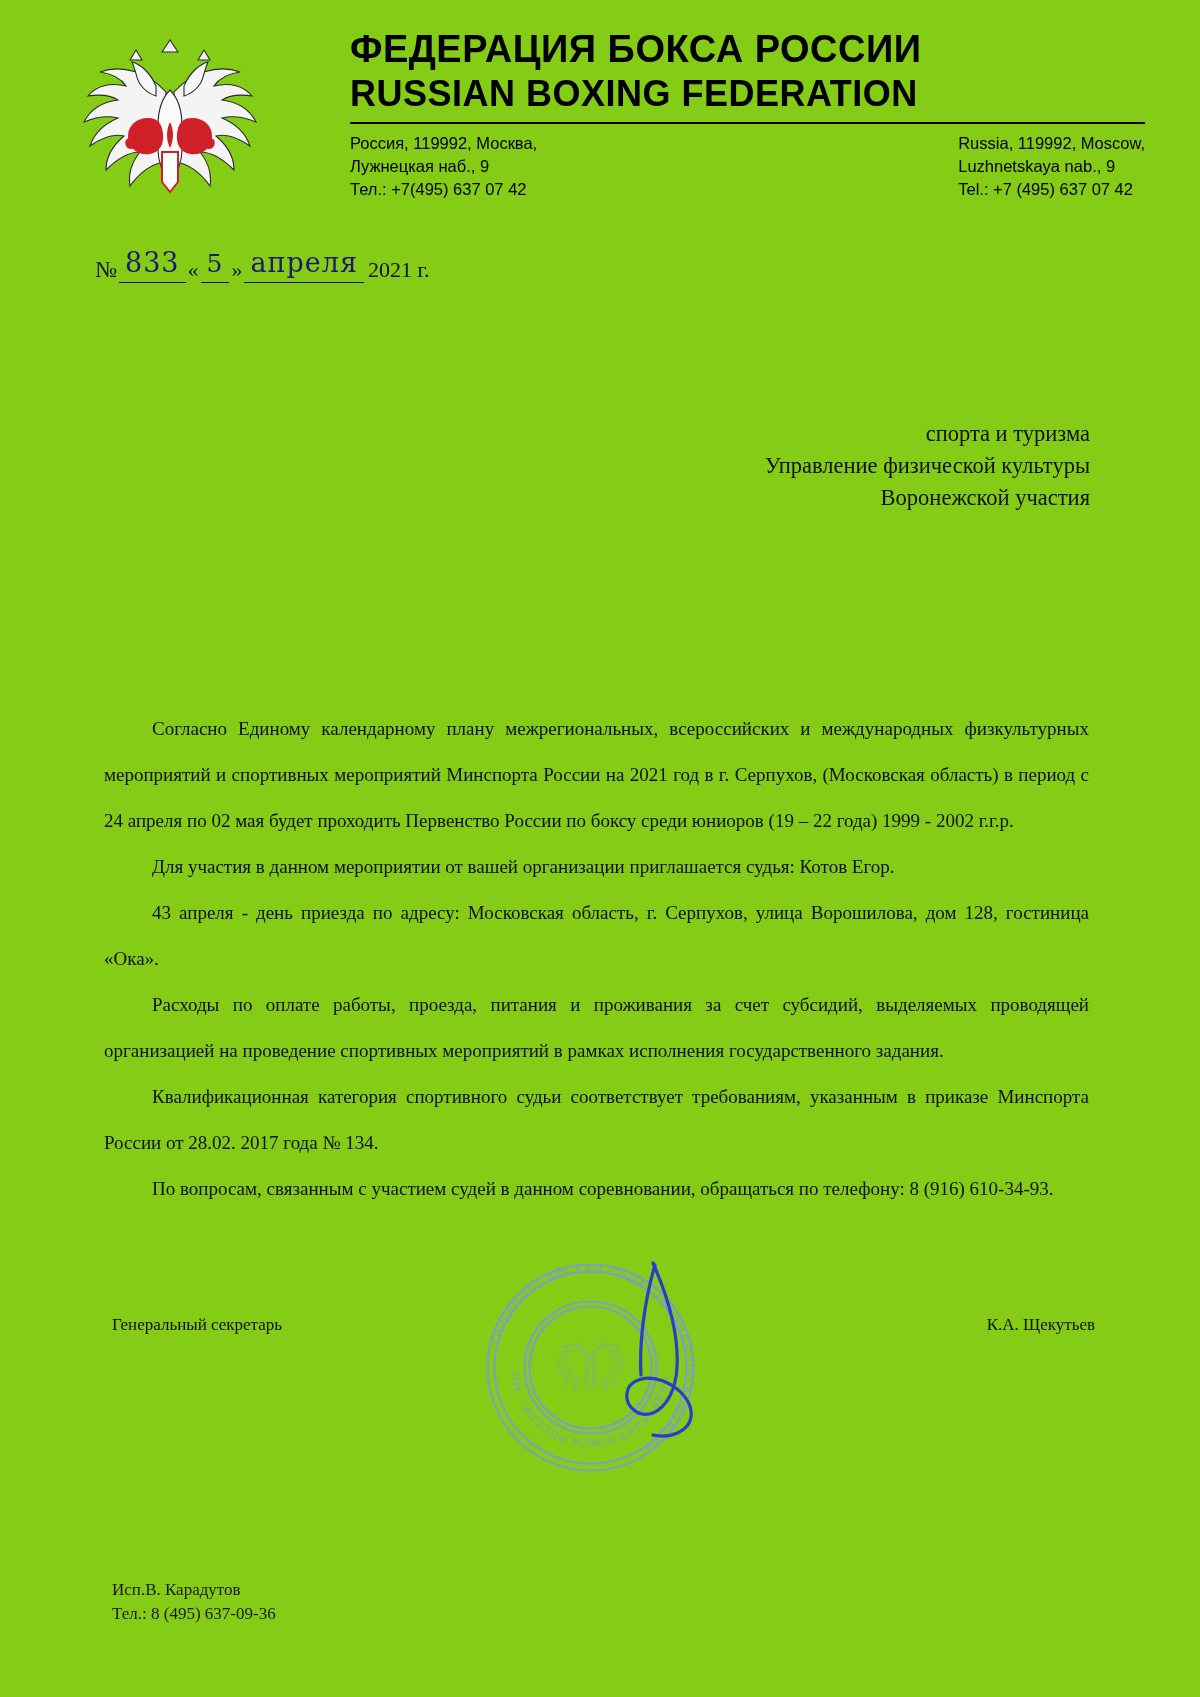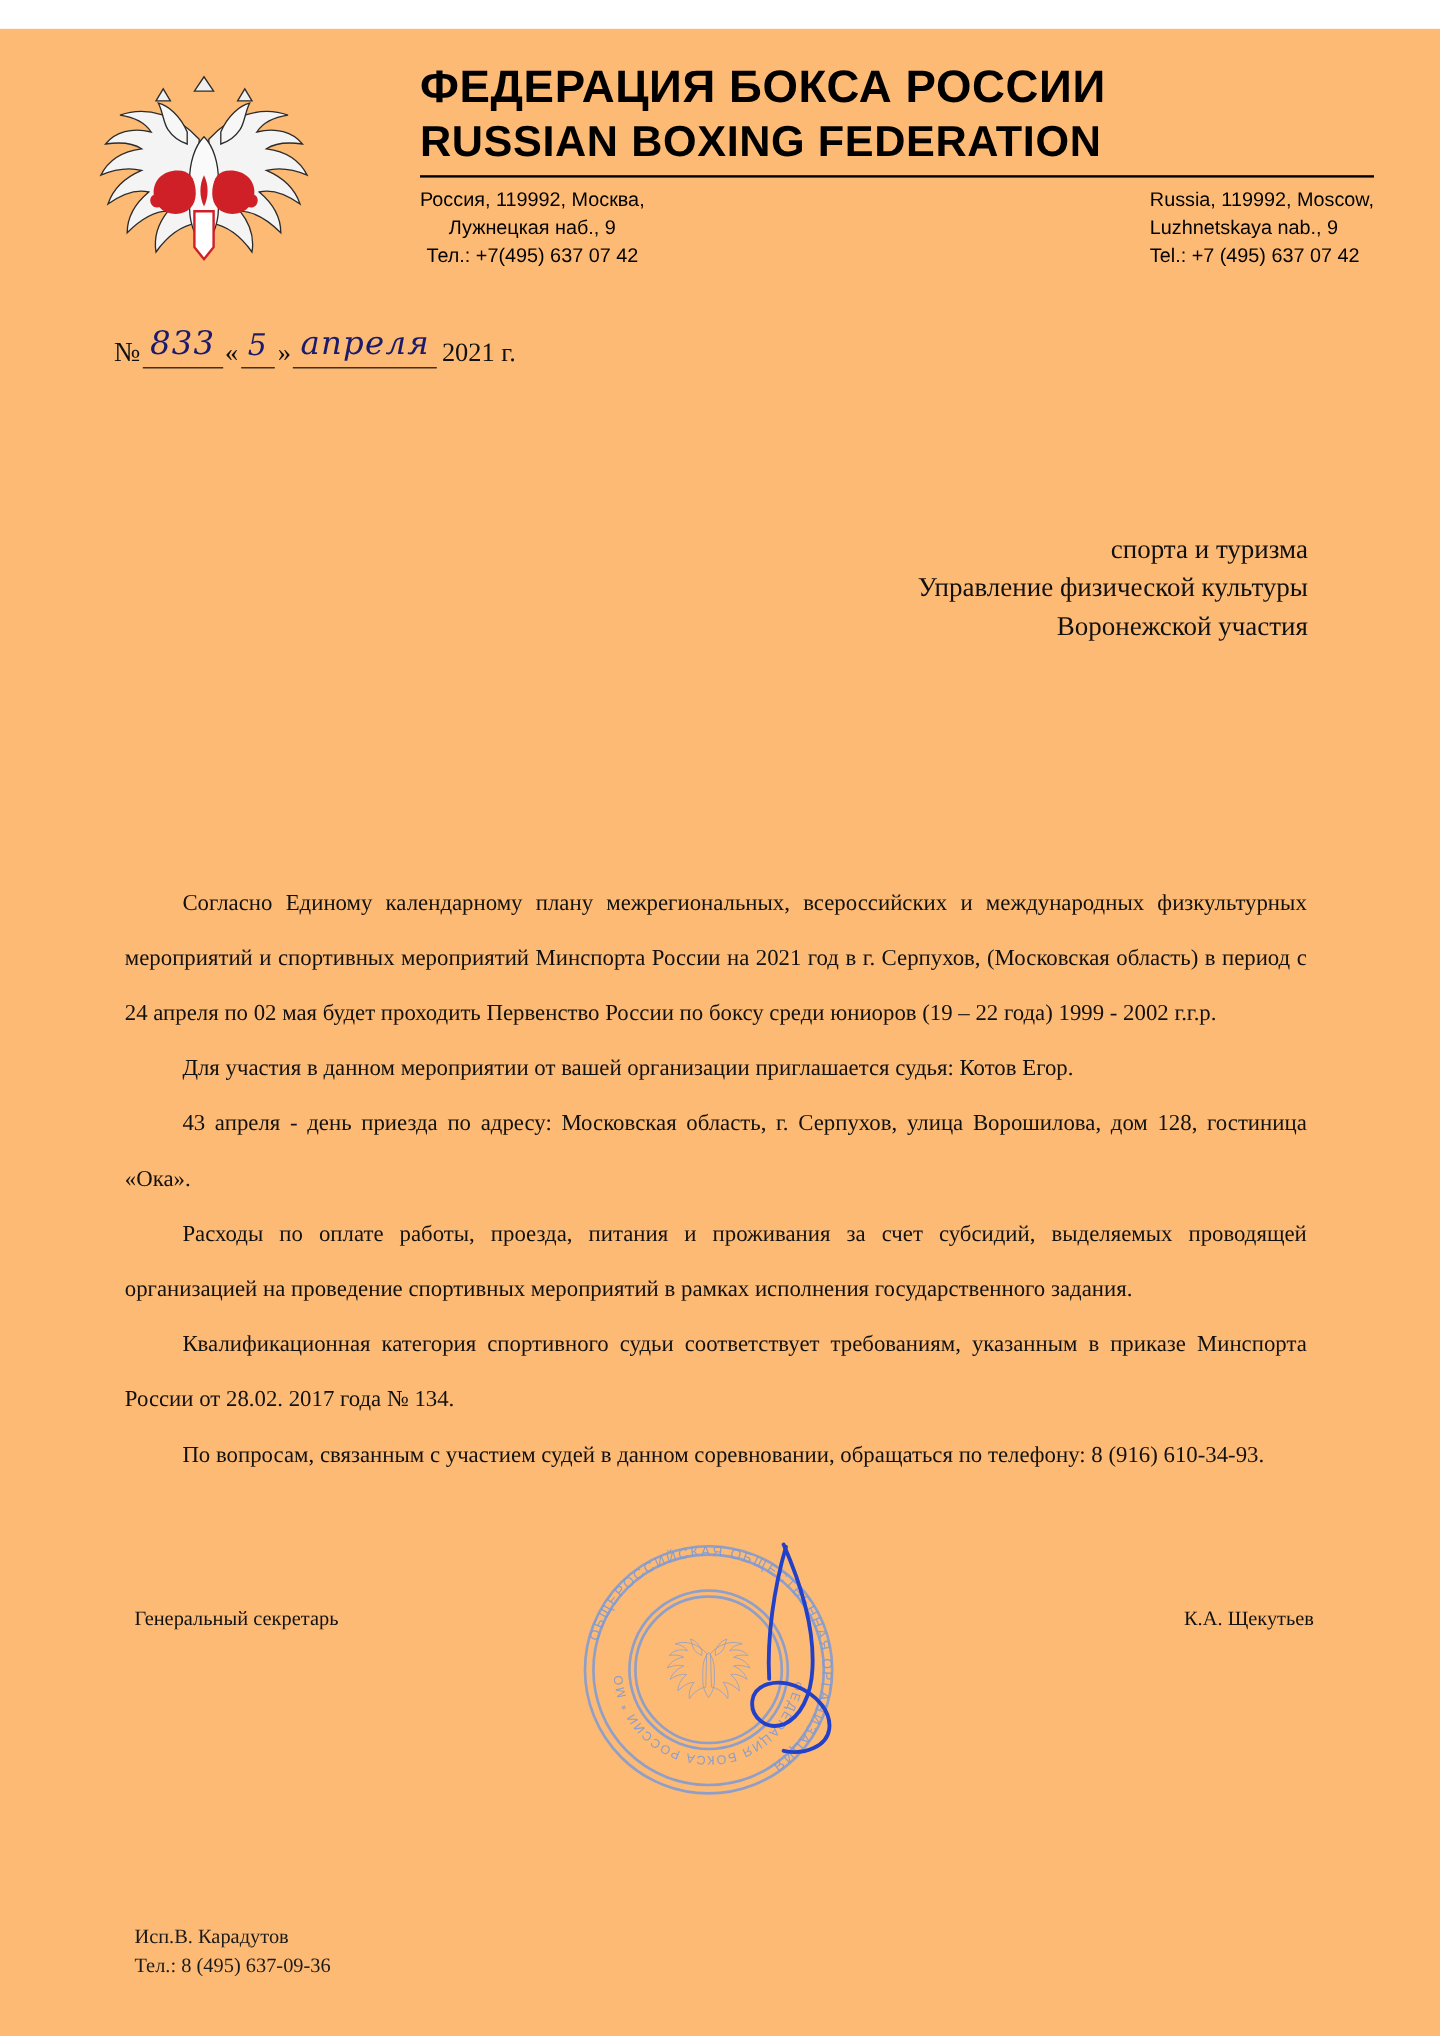--- a/index.html
+++ b/index.html
@@ -12,22 +12,21 @@
     height: 1697px;
     position: relative;
     font-family: "Liberation Serif", serif;
     color: #111;
     overflow: hidden;
   }
 
   .page {
     position: absolute;
     inset: 0;
-    background: #fdba74;
-    margin-top: 24px;
+    background: #84cc16;
   }
 
   
   .letterhead {
     position: absolute;
     top: 18px;
     left: 60px;
     right: 55px;
     height: 230px;
   }
@@ -66,37 +65,36 @@
   }
 
   .addr-row {
     display: flex;
     justify-content: space-between;
     font-family: "Liberation Sans", sans-serif;
     font-size: 16.5px;
     line-height: 23px;
     color: #000;
   }
-  .addr-left { text-align: center; }
+  .addr-left { text-align: left; }
   .addr-right { text-align: left; }
 
   
   .regline {
     position: absolute;
     top: 250px;
     left: 95px;
     font-size: 22px;
     display: flex;
     align-items: flex-end;
     gap: 2px;
   }
   .reg-no { font-size: 23px; }
   .hand {
     font-family: "DejaVu Serif", serif;
-    font-style: italic;
     font-size: 27px;
     color: #1b1b6b;
     position: relative;
     top: -3px;
     letter-spacing: 1px;
   }
   .hand.small { font-size: 25px; }
   .underline-slot {
     display: inline-block;
     border-bottom: 1.6px solid #111;

